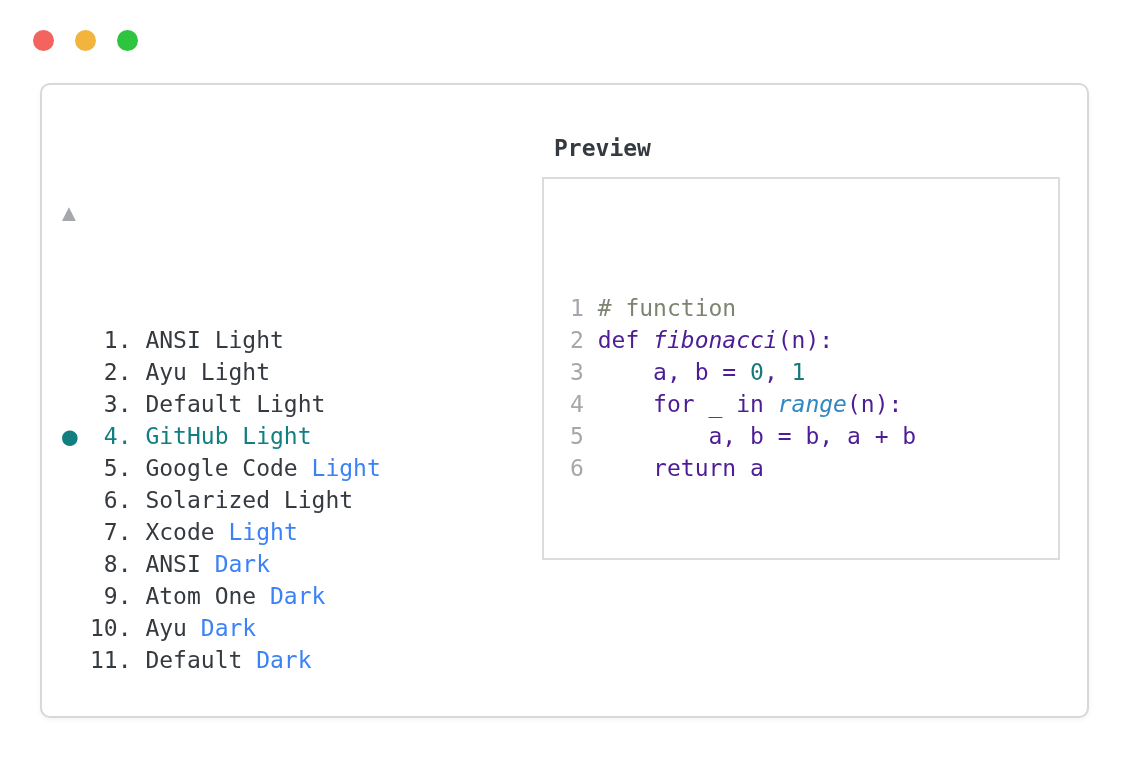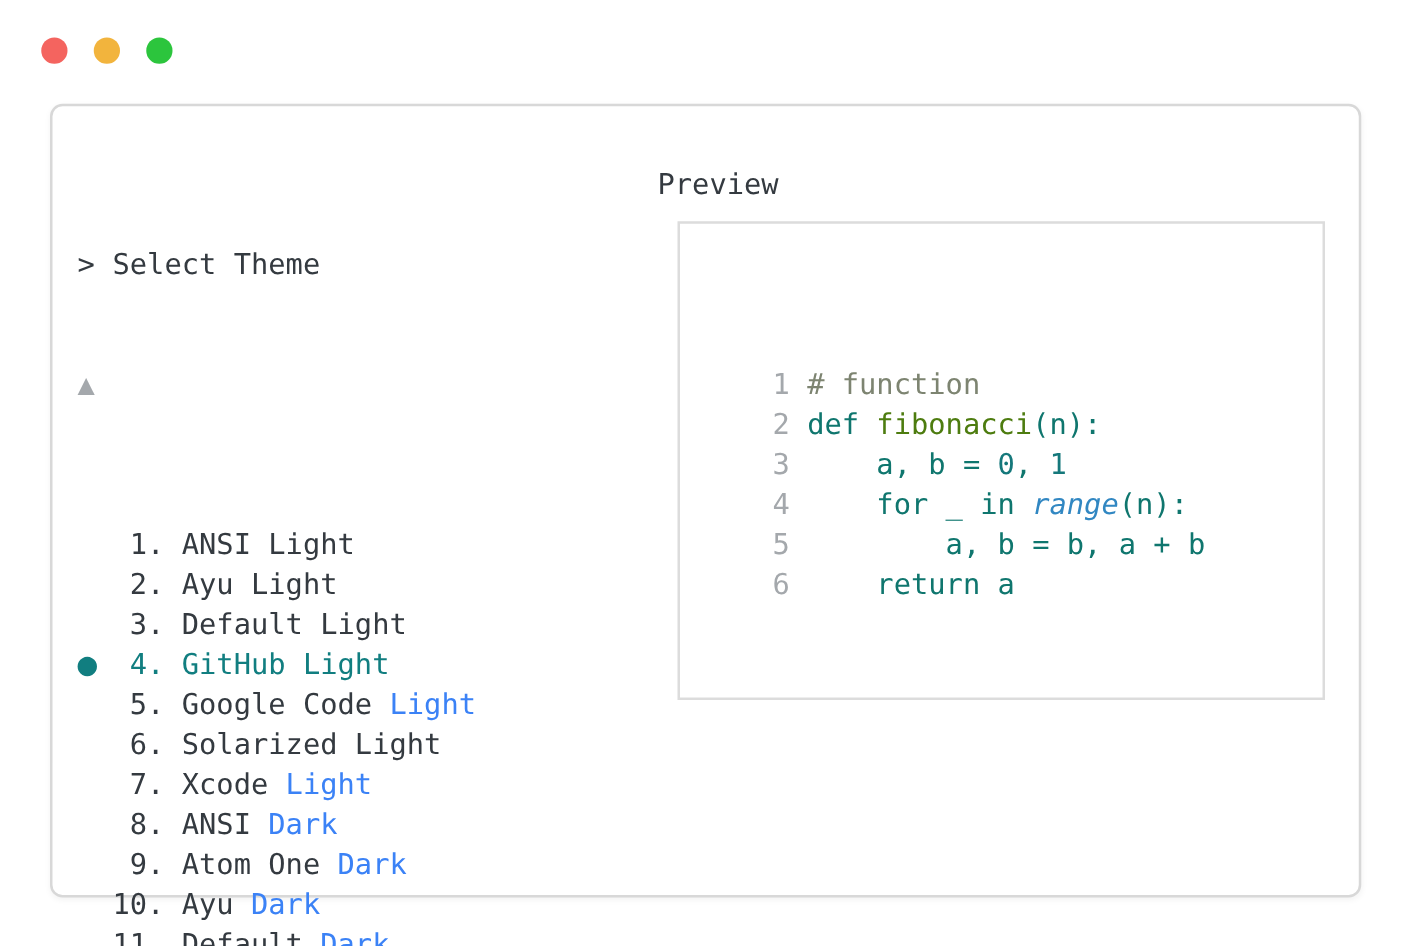--- a/index.html
+++ b/index.html
@@ -22,49 +22,48 @@
   }
   .left-col{position:absolute;left:20px;top:47px;white-space:pre;}
   .row{height:32px;line-height:32px;}
   .prefix{display:inline-block;width:28px;vertical-align:top;}
   .arrow-up{color:#a4a8ac;}
   .item .num{color:#343a40;}
   .item .dim{color:#3b82f6;}
   .item.selected, .item.selected .num, .item.selected .name{color:#117e80;}
   .item .marker{display:inline-block;width:28px;vertical-align:top;color:#117e80;font-size:26px;}
 
-  .preview-label{position:absolute;left:484px;top:47px;height:32px;line-height:32px;}
+  .preview-label{position:absolute;left:512px;top:47px;height:32px;line-height:32px;font-weight:bold;}
   .preview-box{
     position:absolute;left:500px;top:92px;width:518px;height:383px;
     border:2px solid #dcdcdc;box-sizing:border-box;background:#fff;
     white-space:pre;overflow:hidden;
   }
-  .code-area{padding-top:49px;margin-left:48px;}
+  .code-area{padding-top:49px;}
   .crow{height:32px;line-height:32px;padding-left:26px;}
 
-  .tok-d{color:#0f766e;}
+  .tok-d{color:#4c1d95;}
   .tok-comment{color:#7d8471;}
-  .tok-func{color:#4d7c0f;}
+  .tok-func{color:#4c1d95;font-style:italic;}
   .tok-num{color:#15787b;}
   .tok-blue{color:#3187c2;font-style:italic;}
   .tok-gray{color:#a4a8ac;}
 </style>
 </head>
 <body>
 
 <div class="traffic">
   <span class="dot red"></span>
   <span class="dot yellow"></span>
   <span class="dot green"></span>
 </div>
 
 <div class="panel">
 
   <div class="left-col">
-    <div class="row"><span class="prefix">&gt;</span><span>Select Theme</span></div>
     <div class="row arrow-up">▲</div>
 
     <div id="theme-list"><div class="row item"><span class="marker"></span><span class="num"> 1. </span><span class="name">ANSI Light</span></div><div class="row item"><span class="marker"></span><span class="num"> 2. </span><span class="name">Ayu Light</span></div><div class="row item"><span class="marker"></span><span class="num"> 3. </span><span class="name">Default Light</span></div><div class="row item selected"><span class="marker">●</span><span class="num"> 4. </span><span class="name">GitHub Light</span></div><div class="row item"><span class="marker"></span><span class="num"> 5. </span><span class="name">Google Code</span><span class="dim"> Light</span></div><div class="row item"><span class="marker"></span><span class="num"> 6. </span><span class="name">Solarized Light</span></div><div class="row item"><span class="marker"></span><span class="num"> 7. </span><span class="name">Xcode</span><span class="dim"> Light</span></div><div class="row item"><span class="marker"></span><span class="num"> 8. </span><span class="name">ANSI</span><span class="dim"> Dark</span></div><div class="row item"><span class="marker"></span><span class="num"> 9. </span><span class="name">Atom One</span><span class="dim"> Dark</span></div><div class="row item"><span class="marker"></span><span class="num">10. </span><span class="name">Ayu</span><span class="dim"> Dark</span></div><div class="row item"><span class="marker"></span><span class="num">11. </span><span class="name">Default</span><span class="dim"> Dark</span></div></div>
 
     
     
     
   </div>
 
   <div class="preview-label">Preview</div>

